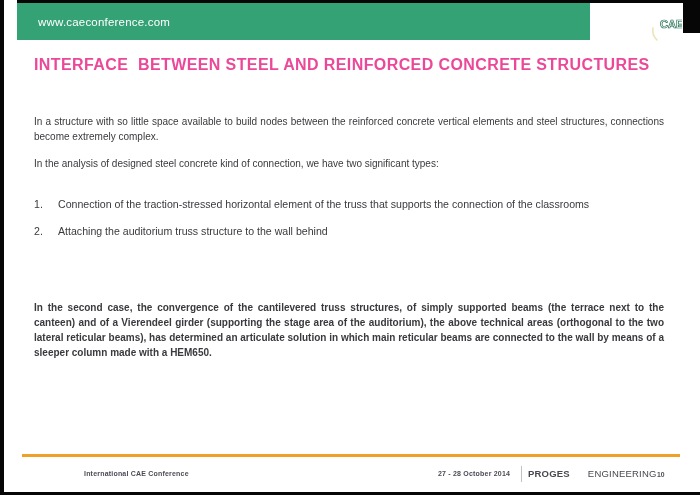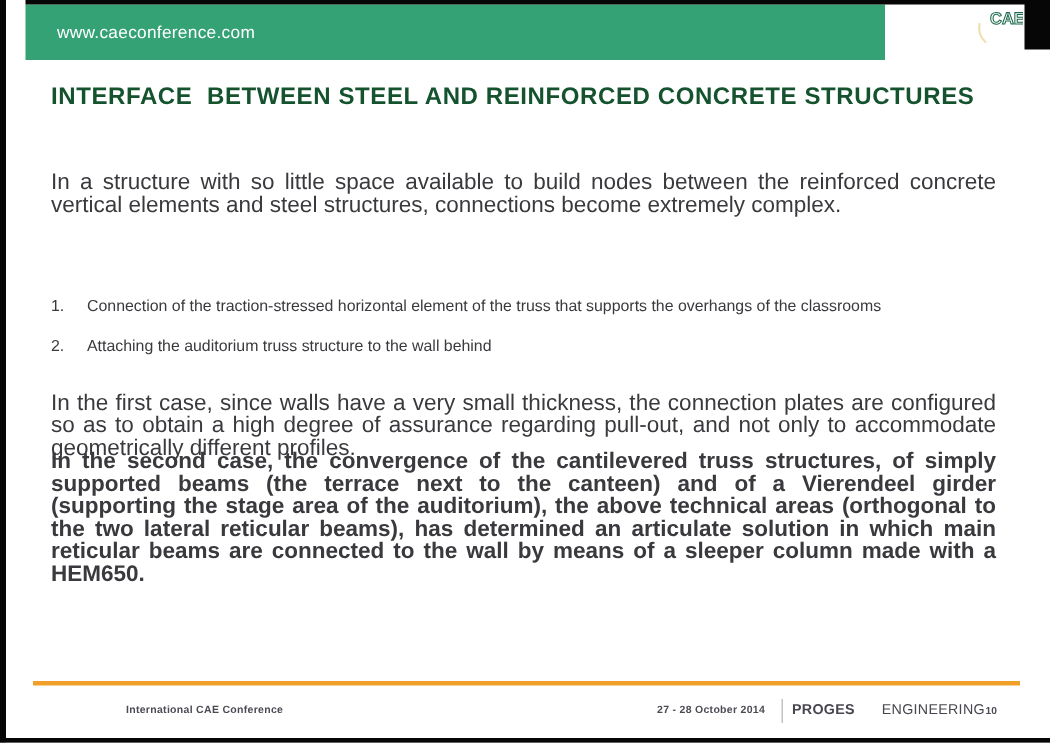--- a/index.html
+++ b/index.html
@@ -23,34 +23,34 @@
   
   .topbar{
     position:absolute;left:13px;top:3px;width:573px;height:37px;
     display:flex;align-items:center;
   }
   .topbar-url{
     margin-left:21px;
     color:#ffffff;font-size:11.5px;letter-spacing:0.2px;
   }
   .logo{
-    position:absolute;right:18px;top:0;width:35px;height:35px;
+    position:absolute;right:18px;top:12px;width:35px;height:35px;
   }
 
   
   .slide-title{
     position:absolute;left:30px;top:55px;width:640px;
-    font-size:16px;font-weight:bold;color:#14532d;letter-spacing:0.4px;
+    font-size:16px;font-weight:bold;color:#ec4899;letter-spacing:0.4px;
     line-height:20px;white-space:pre-wrap;
   }
 
   
   .para{
     position:absolute;left:30px;width:630px;
-    font-size:15px;line-height:15px;color:#3a3a3e;
+    font-size:10px;line-height:15px;color:#3a3a3e;
     text-align:justify;
   }
   .p1{top:114px;}
   .p2{top:156px;text-align:left;}
   .p3{top:261px;}
   .p4{top:300px;font-weight:bold;}
   .p5{top:368px;}
 
   .list-item{
     position:absolute;left:30px;width:630px;
@@ -102,31 +102,31 @@
     <svg width="35" height="35" viewBox="0 0 35 35">
       <path d="M 27 27.5 A 13 13 0 1 1 26 8" fill="none" stroke="#ffffff" stroke-width="5.5" stroke-linecap="round" opacity="0.96"></path>
       <path d="M 10 28 A 13 13 0 0 1 6 16" fill="none" stroke="#e8d9a0" stroke-width="1.5" stroke-linecap="round" opacity="0.8"></path>
       <text x="13" y="16" font-family="Liberation Sans, sans-serif" font-size="11" font-weight="bold" fill="#ffffff" stroke="#1d6b4d" stroke-width="0.7">CAE</text>
     </svg>
   </div>
 
   <div class="slide-title">INTERFACE  BETWEEN STEEL AND REINFORCED CONCRETE STRUCTURES</div>
 
   <div class="para p1">In a structure with so little space available to build nodes between the reinforced concrete vertical elements and steel structures, connections become extremely complex.</div>
+  <div class="para p2">In the analysis of designed steel concrete kind of connection, we have two significant types:</div>
 
   <div class="list-item li1">
     <span class="list-num">1.</span>
-    <span class="list-text">Connection of the traction-stressed horizontal element of the truss that supports the overhangs of the classrooms</span>
+    <span class="list-text">Connection of the traction-stressed horizontal element of the truss that supports the connection of the classrooms</span>
   </div>
   <div class="list-item li2">
     <span class="list-num">2.</span>
     <span class="list-text">Attaching the auditorium truss structure to the wall behind</span>
   </div>
 
-  <div class="para p3">In the first case, since walls have a very small thickness, the connection plates are configured so as to obtain a high degree of assurance regarding pull-out, and not only to accommodate geometrically different profiles.</div>
   <div class="para p4">In the second case, the convergence of the cantilevered truss structures, of simply supported beams (the terrace next to the canteen) and of a Vierendeel girder (supporting the stage area of the auditorium), the above technical areas (orthogonal to the two lateral reticular beams), has determined an articulate solution in which main reticular beams are connected to the wall by means of a sleeper column made with a HEM650.</div>
 
   <div class="footer-rule"></div>
   <div class="footer-divider"></div>
   <span class="footer-conference">International CAE Conference</span>
   <span class="footer-date">27 - 28 October 2014</span>
   <span class="footer-company"><span class="bold">PROGES</span><span class="reg">ENGINEERING</span></span>
   <span class="footer-page">10</span>
 
 </div>

